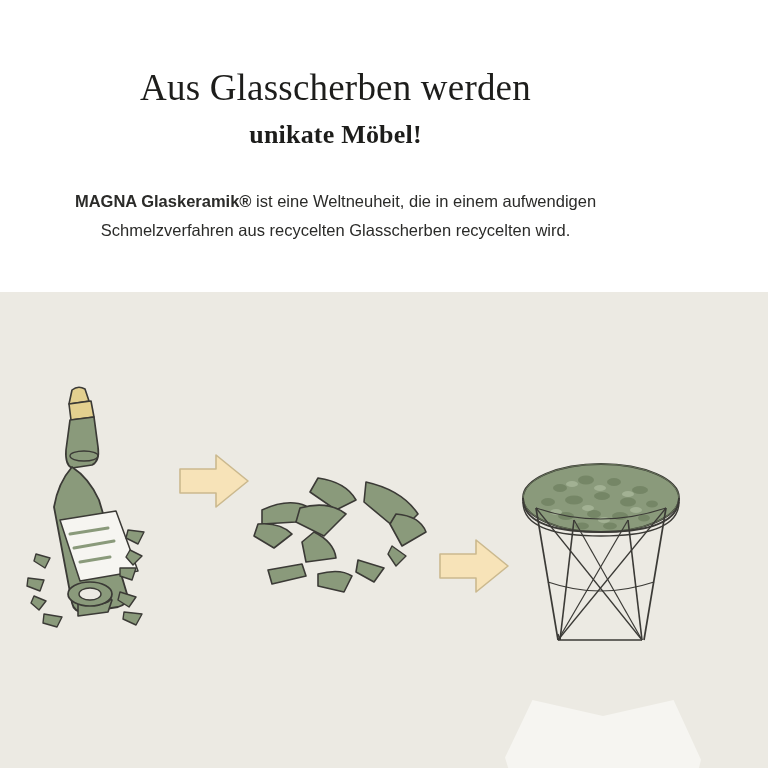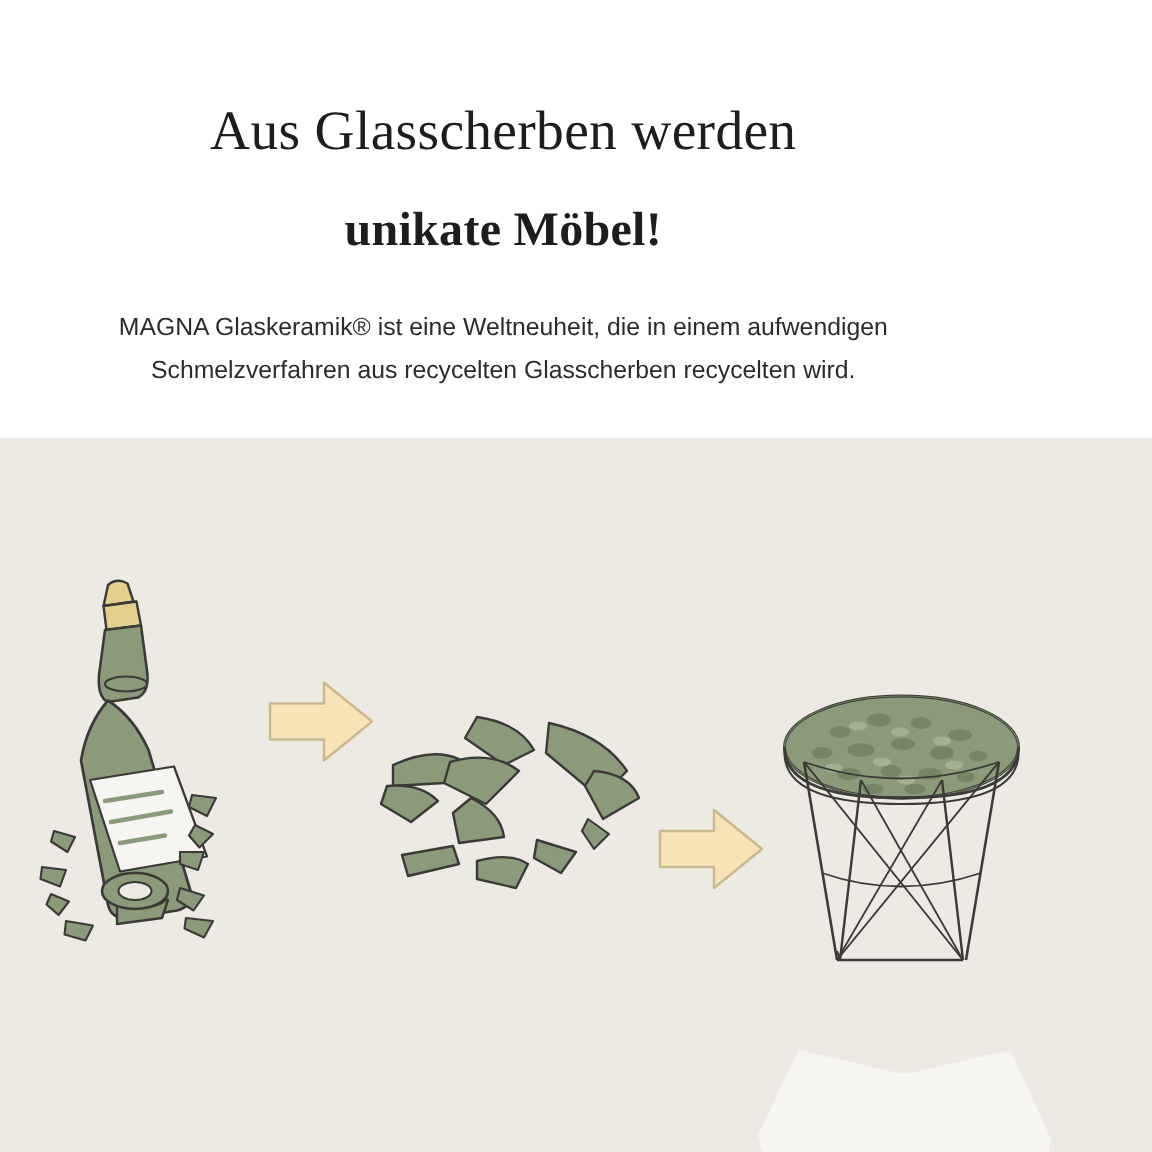--- a/index.html
+++ b/index.html
@@ -38,36 +38,36 @@
     letter-spacing: 0.2px;
   }
   .headline-line1 {
     display: block;
     font-size: 37px;
     line-height: 46px;
     font-weight: 400;
   }
   .headline-line2 {
     display: block;
-    font-size: 32px;
+    font-size: 26px;
     line-height: 44px;
     font-weight: 700;
-    margin-top: 19px;
+    margin-top: 2px;
   }
   .subhead {
     margin: 30px auto 0 auto;
     max-width: 630px;
     font-family: "Liberation Sans", sans-serif;
     font-size: 16.5px;
     line-height: 29px;
     color: #2b2b29;
     font-weight: 400;
   }
   .subhead b {
-    font-weight: 400;
+    font-weight: 700;
     margin-top: 35px;
   }
 
   
   .illustration {
     position: absolute;
     left: 0;
     top: 292px;
     width: 768px;
     height: 476px;

